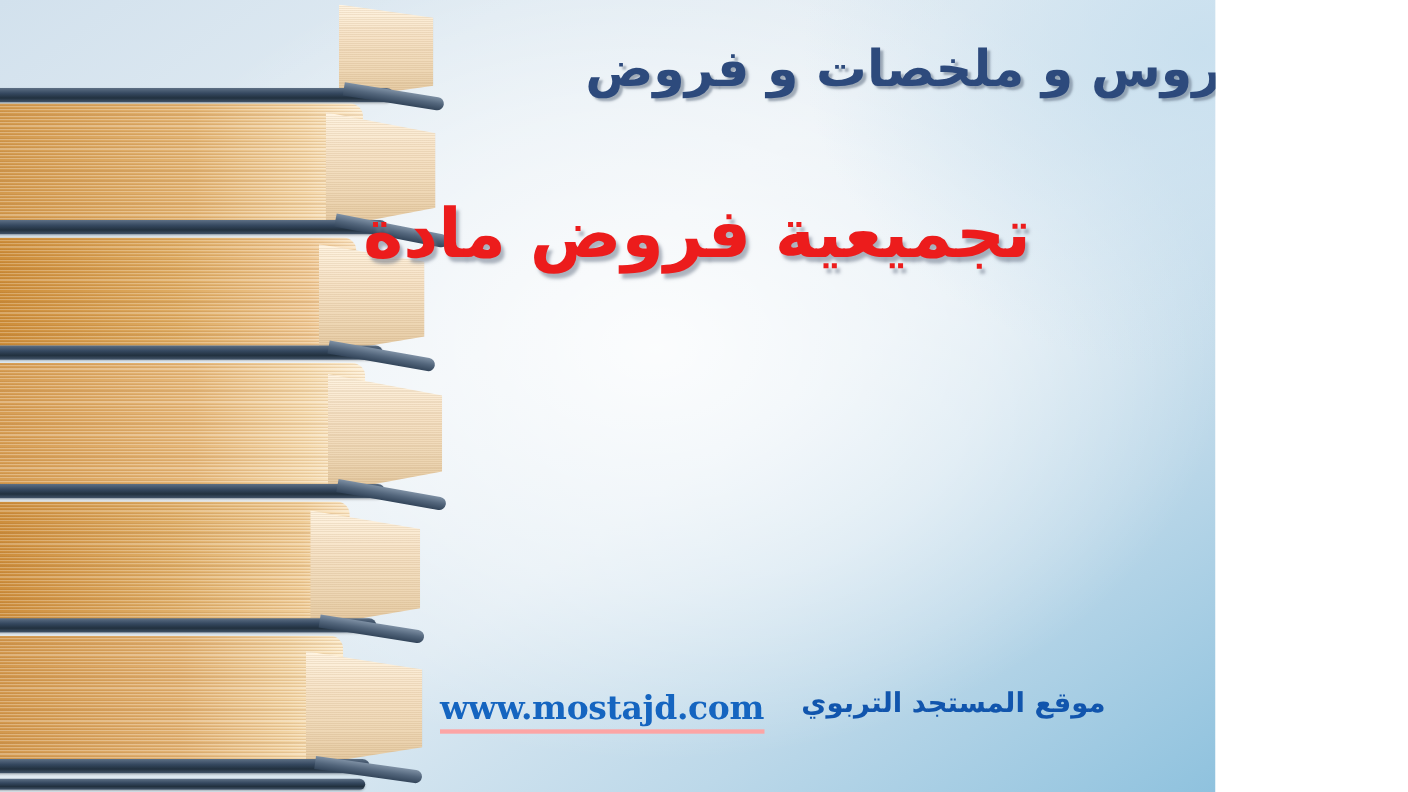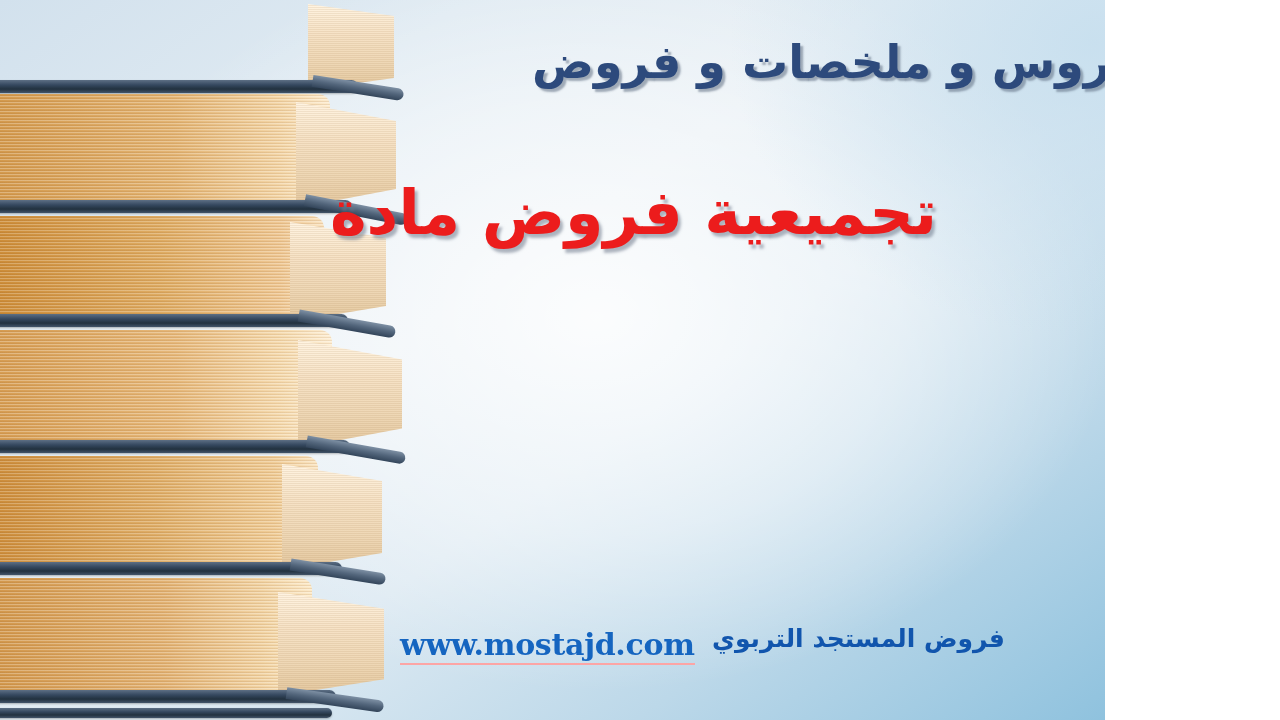--- a/index.html
+++ b/index.html
@@ -150,21 +150,21 @@
 
   .url {
     position: absolute;
     left: 400px;
     top: 627px;
     font-family: "DejaVu Serif", "Liberation Serif", serif;
     font-weight: bold;
     font-size: 30px;
     color: #1565c0;
     text-decoration: none;
-    border-bottom: 2px solid #fca5a5;
+    border-bottom: 4px solid #fca5a5;
     padding-bottom: 1px;
     letter-spacing: -0.3px;
   }
 
   .site-name {
     position: absolute;
     right: 100px;
     top: 624px;
     direction: rtl;
     font-family: "DejaVu Sans", "Liberation Sans", sans-serif;
@@ -255,15 +255,15 @@
   </div>
 
   <div class="hdr">دروس و ملخصات و فروض</div>
 
   <div class="title-block">
     <div class="tline">تجميعية فروض مادة</div>
   </div>
 
   <a class="url" href="#">www.mostajd.com</a>
 
-  <div class="site-name">فروض المستجد التربوي</div>
+  <div class="site-name">موقع المستجد التربوي</div>
 
 </div>
 
 </body></html>

